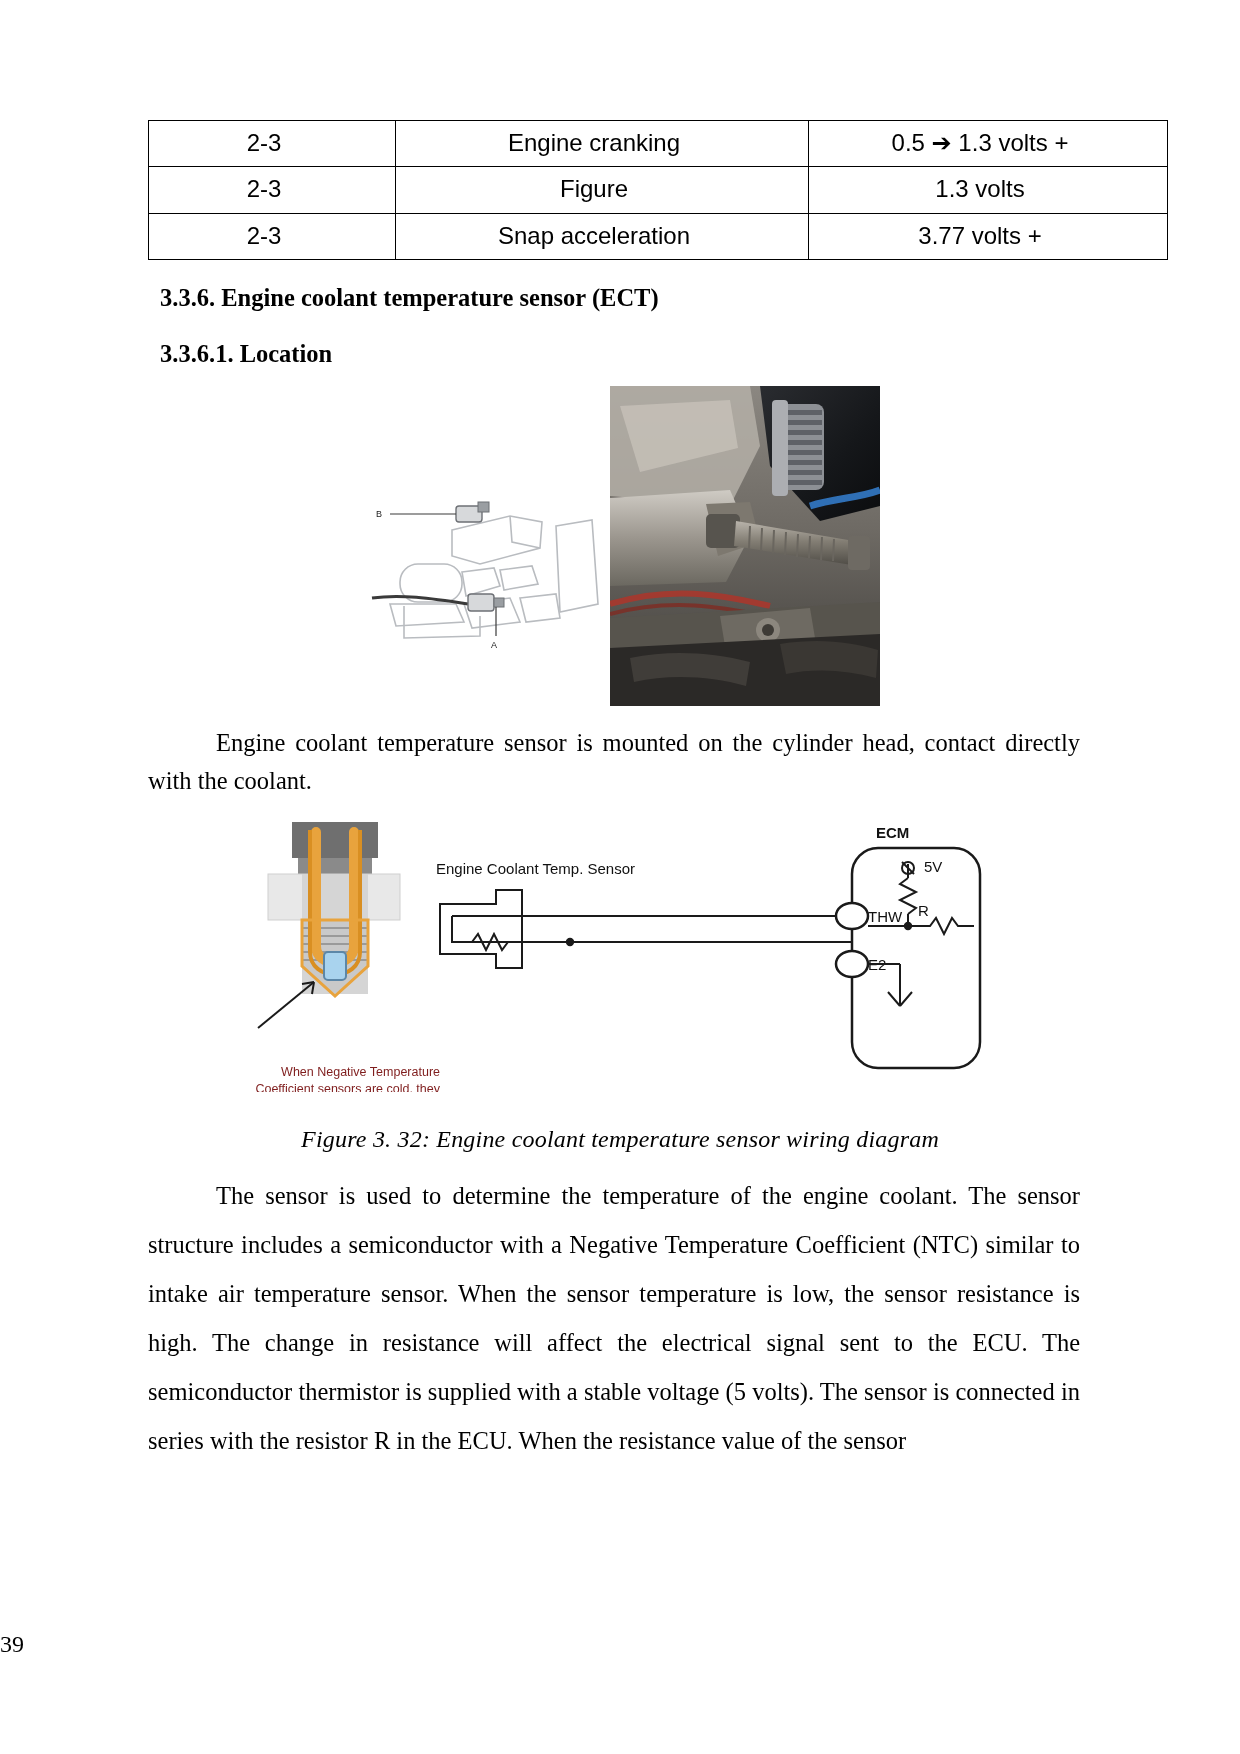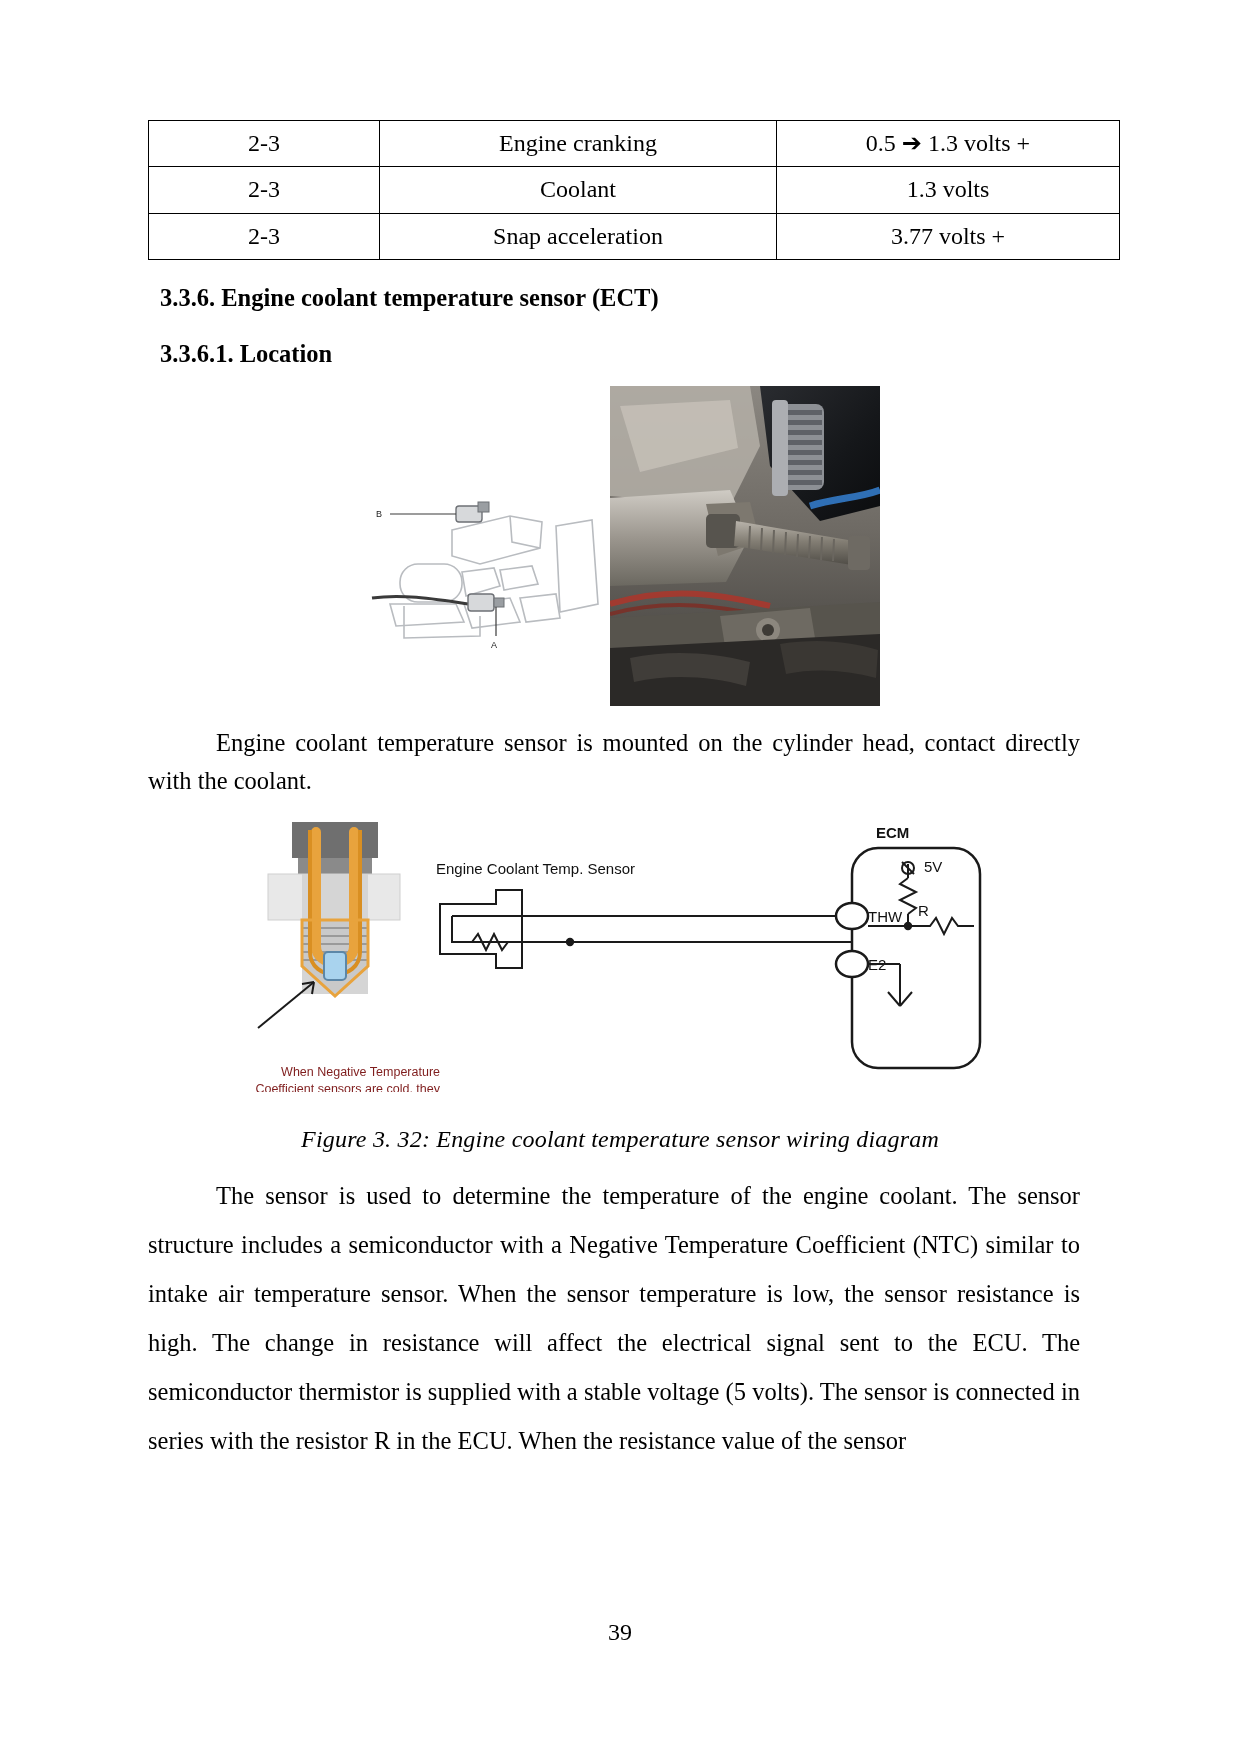--- a/index.html
+++ b/index.html
@@ -28,22 +28,22 @@
     border-collapse: collapse;
     width: 944px;
     margin: 0 0 0 0;
     table-layout: fixed;
   }
   table.data-table td {
     border: 1.5px solid #000;
     text-align: center;
     font-size: 24px;
     line-height: 1.1;
-    padding: 9px 4px 10px 4px;
-    font-family: Liberation Serif, serif;
+    padding: 9px 20px 10px 4px;
+    font-family: Liberation Sans, sans-serif;
   }
   td.col-a { width: 222px; }
   td.col-b { width: 388px; }
   td.col-c { width: 334px; }
 
   
   h3.sub {
     font-size: 24.5px;
     font-weight: bold;
     margin: 22px 0 0 12px;
@@ -102,22 +102,22 @@
   .fig32 {
     position: relative;
     width: 760px;
     height: 290px;
     margin: 10px auto 0 auto;
   }
 
   .pagenum {
     position: absolute;
     left: 0; right: 0;
-    bottom: 108px;
-    text-align: center;
+    bottom: 96px;
+    text-align: left;
     font-size: 24px;
     font-family: "Liberation Serif", serif;
   }
 
   .smalltext {
     font-family: "Liberation Sans", sans-serif;
     font-size: 12.5px;
     line-height: 1.35;
     text-align: right;
     color: #7f1d1d;
@@ -131,21 +131,21 @@
 
   <table class="data-table">
     <tbody>
       <tr>
         <td class="col-a">2-3</td>
         <td class="col-b">Engine cranking</td>
         <td class="col-c">0.5 ➔ 1.3 volts +</td>
       </tr>
       <tr>
         <td class="col-a">2-3</td>
-        <td class="col-b">Coolant</td>
+        <td class="col-b">Figure</td>
         <td class="col-c">1.3 volts</td>
       </tr>
       <tr>
         <td class="col-a">2-3</td>
         <td class="col-b">Snap acceleration</td>
         <td class="col-c">3.77 volts +</td>
       </tr>
     </tbody>
   </table>
 

